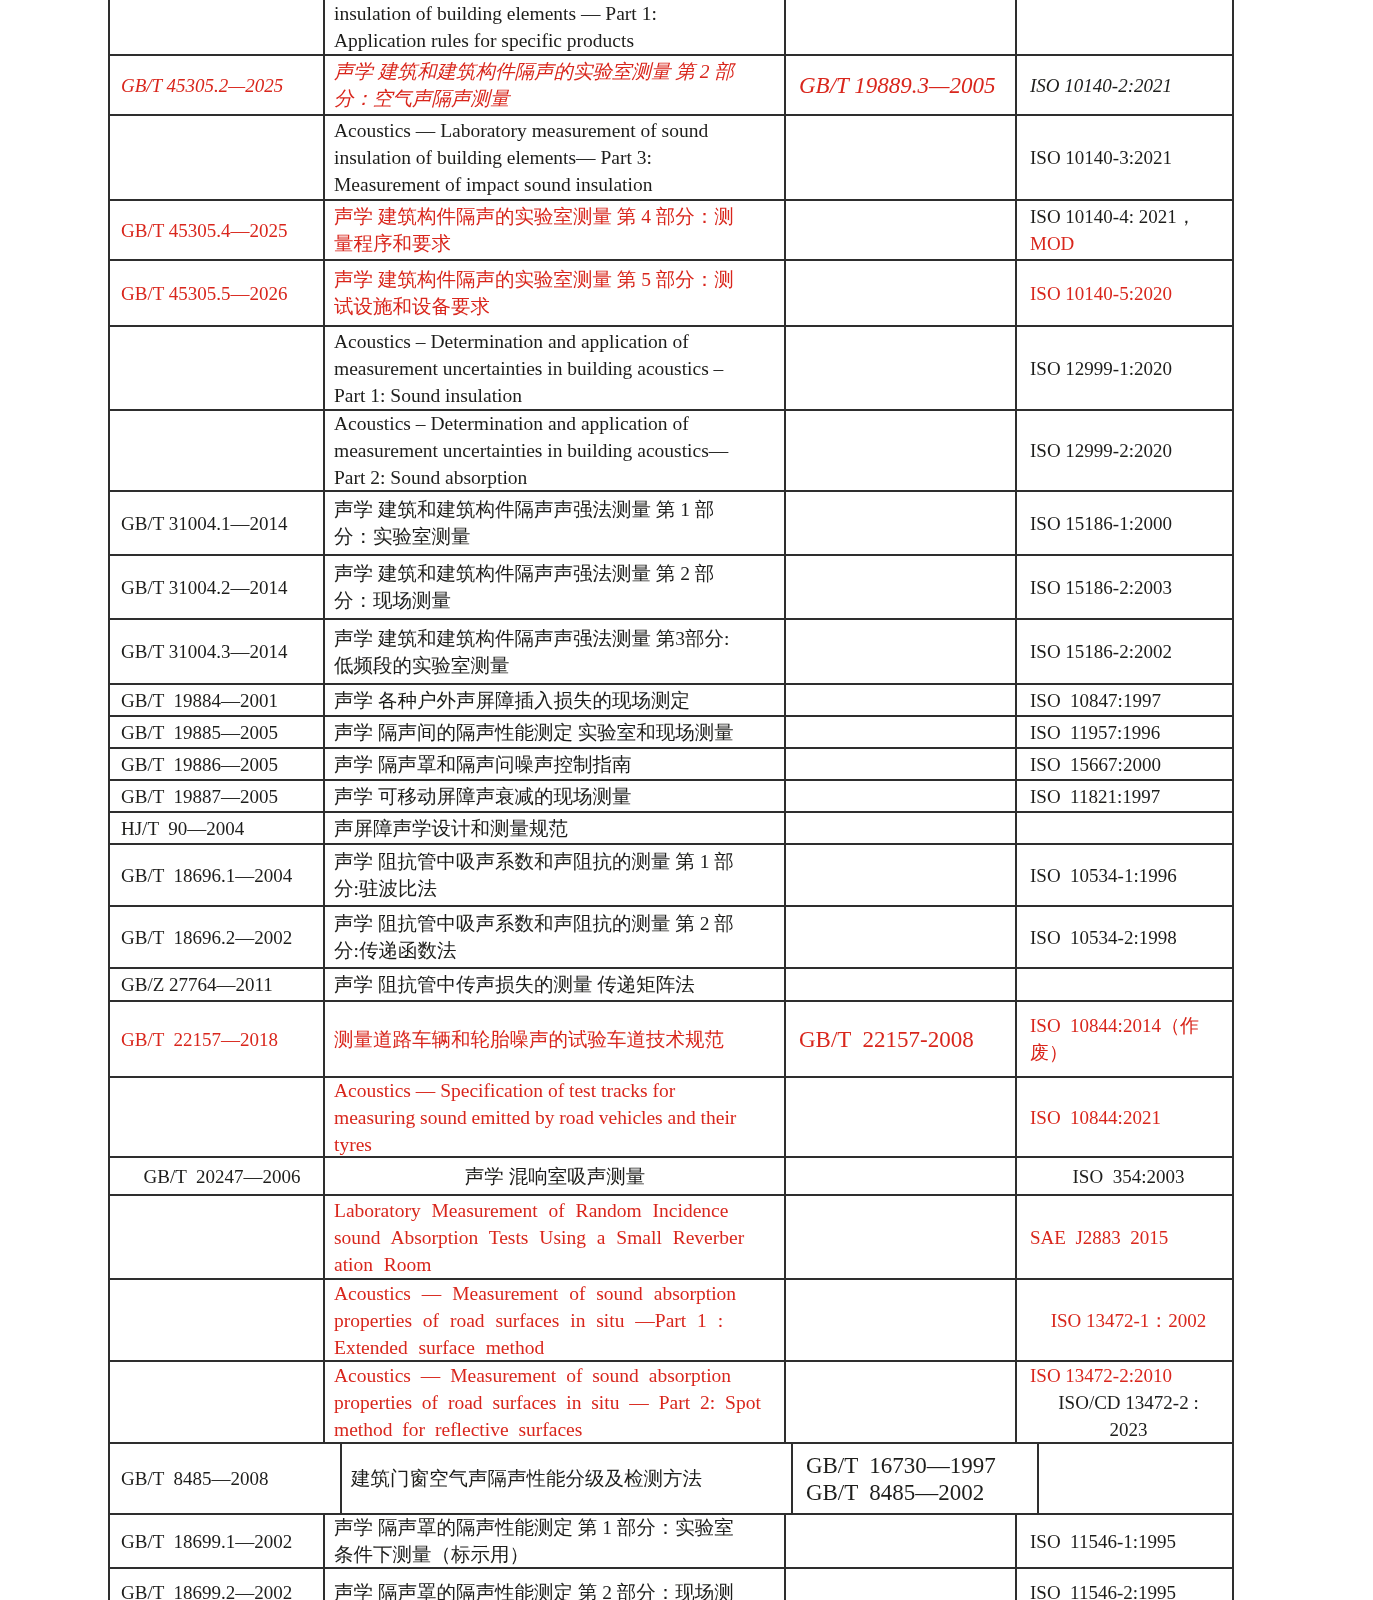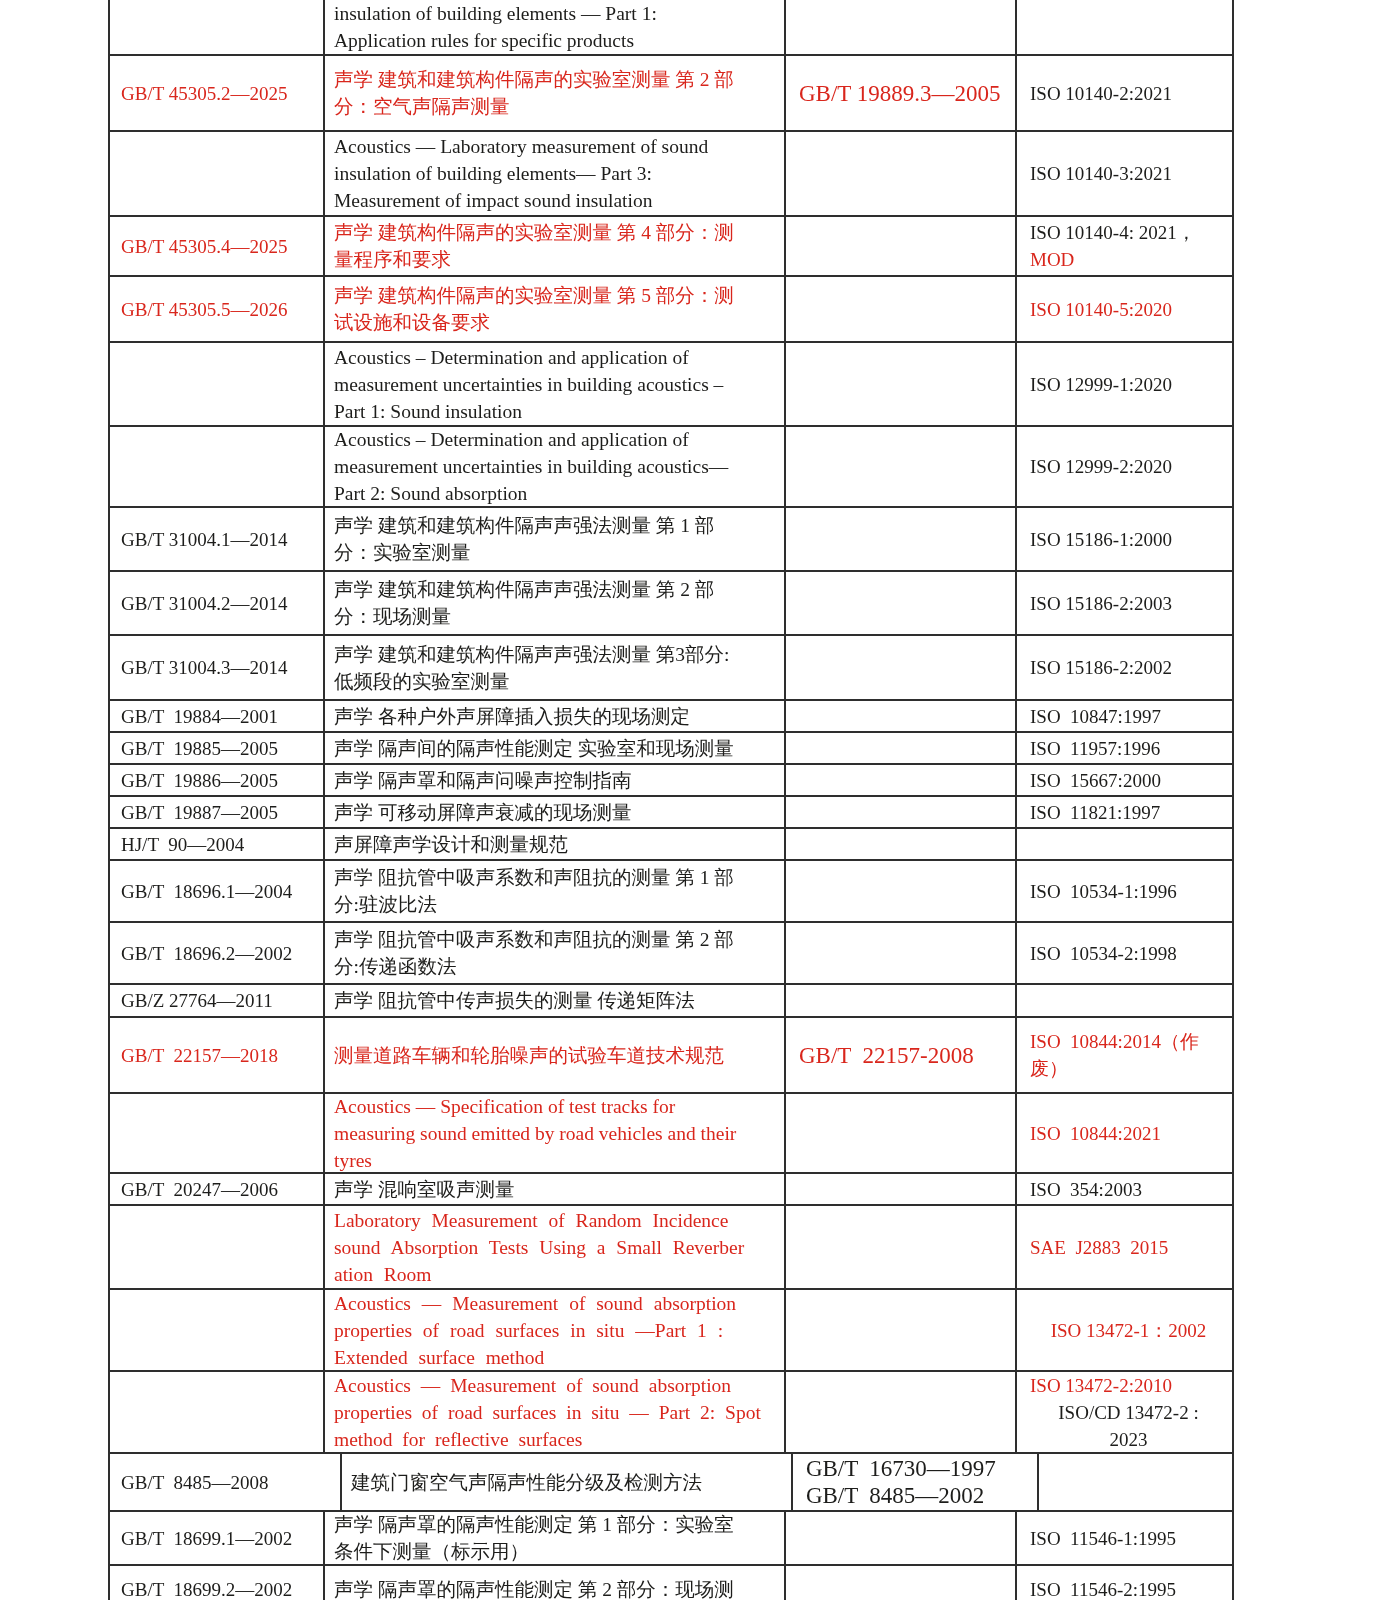--- a/index.html
+++ b/index.html
@@ -58,21 +58,21 @@
           <div class="txt">insulation of building elements — Part 1:
 Application rules for specific products</div>
         </div>
         <div class="cell col3">
           <div class="txt"></div>
         </div>
         <div class="cell col4">
           <div class="txt"></div>
         </div>
       </div>
-      <div class="row" style="height: 76px;">
+      <div class="row" style="height: 60px; font-style: italic;">
         <div class="cell col1">
           <div class="txt red">GB/T 45305.2—2025</div>
         </div>
         <div class="cell col2">
           <div class="txt red">声学 建筑和建筑构件隔声的实验室测量 第 2 部
 分：空气声隔声测量</div>
         </div>
         <div class="cell col3">
           <div class="txt red">GB/T 19889.3—2005</div>
         </div>
@@ -341,21 +341,21 @@
 measuring sound emitted by road vehicles and their
 tyres</div>
         </div>
         <div class="cell col3">
           <div class="txt"></div>
         </div>
         <div class="cell col4">
           <div class="txt red">ISO  10844:2021</div>
         </div>
       </div>
-      <div class="row" style="height: 32px;">
+      <div class="row" style="height: 38px; text-align: center;">
         <div class="cell col1">
           <div class="txt">GB/T  20247—2006</div>
         </div>
         <div class="cell col2">
           <div class="txt">声学 混响室吸声测量</div>
         </div>
         <div class="cell col3">
           <div class="txt"></div>
         </div>
         <div class="cell col4">
@@ -403,21 +403,21 @@
 properties of road surfaces in situ — Part 2: Spot
 method for reflective surfaces</div>
         </div>
         <div class="cell col3">
           <div class="txt"></div>
         </div>
         <div class="cell col4">
           <div class="txt"><div class="line red">ISO 13472-2:2010</div><div class="line" style="text-align: center;">ISO/CD 13472-2 :</div><div class="line" style="text-align: center;">2023</div></div>
         </div>
       </div>
-      <div class="row" style="height: 58px; gap: 40px;">
+      <div class="row" style="height: 71px; gap: 40px;">
         <div class="cell col1">
           <div class="txt">GB/T  8485—2008</div>
         </div>
         <div class="cell col2">
           <div class="txt">建筑门窗空气声隔声性能分级及检测方法</div>
         </div>
         <div class="cell col3">
           <div class="txt">GB/T  16730—1997
 GB/T  8485—2002</div>
         </div>

